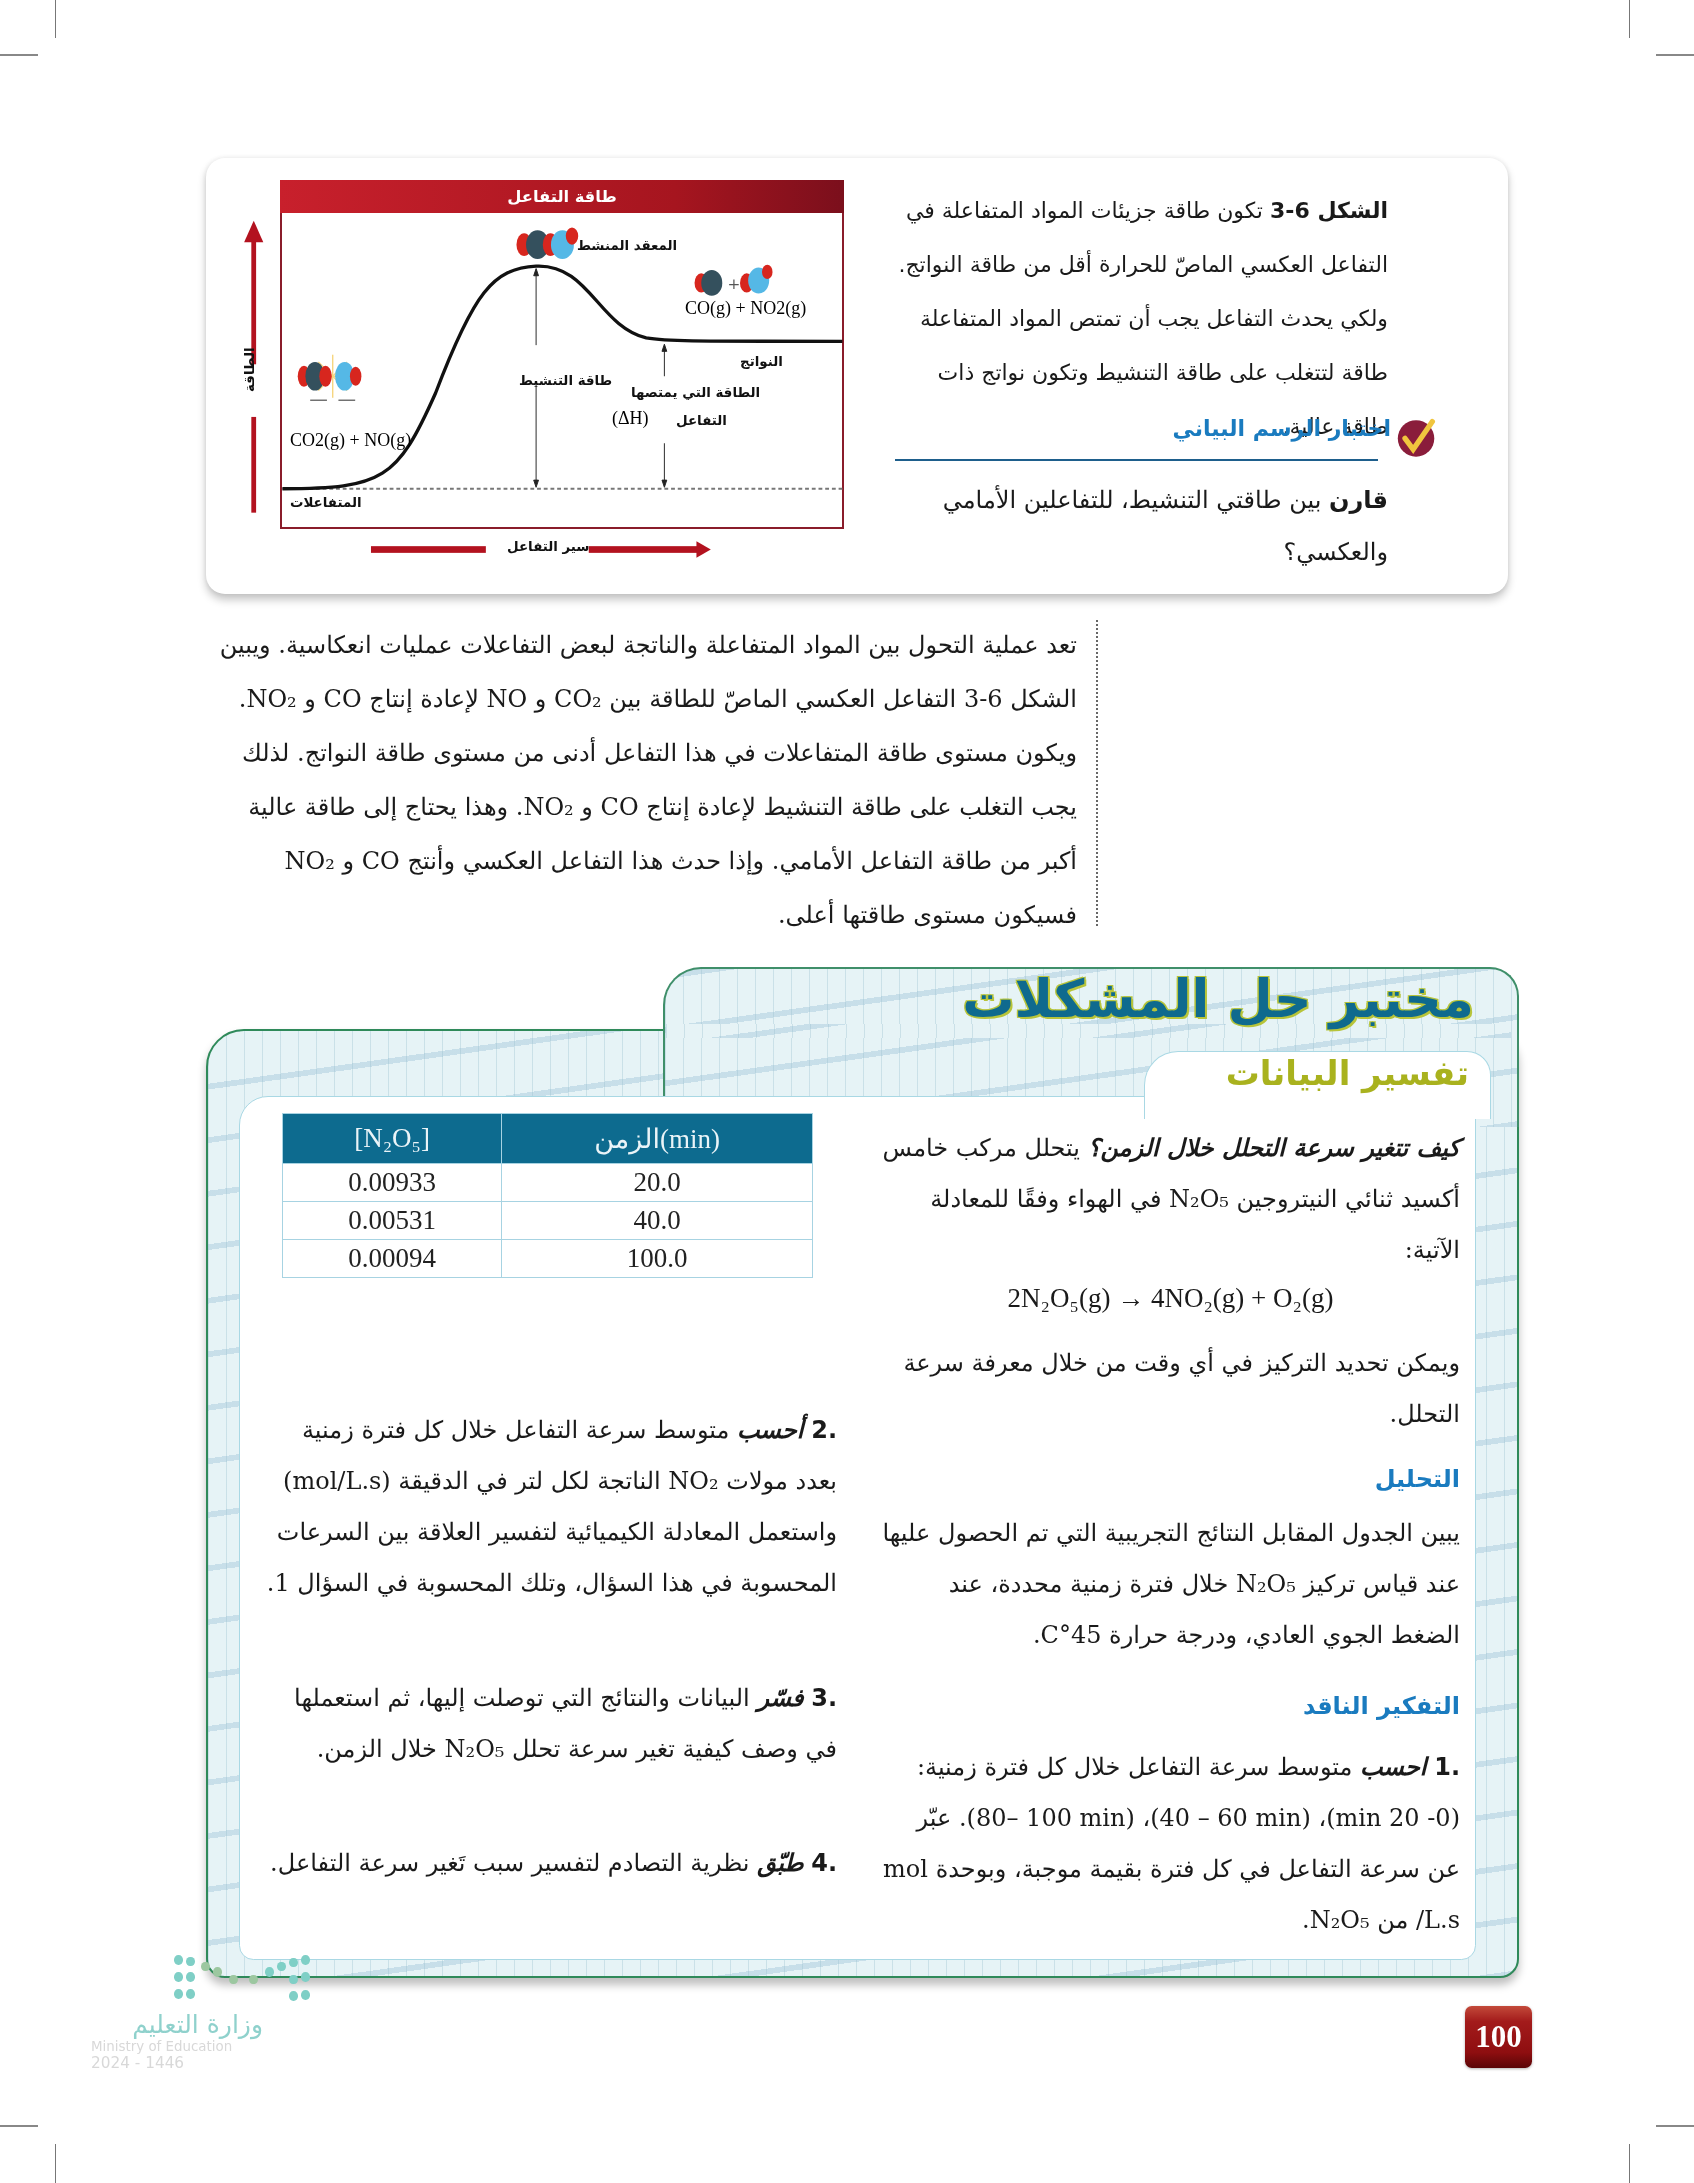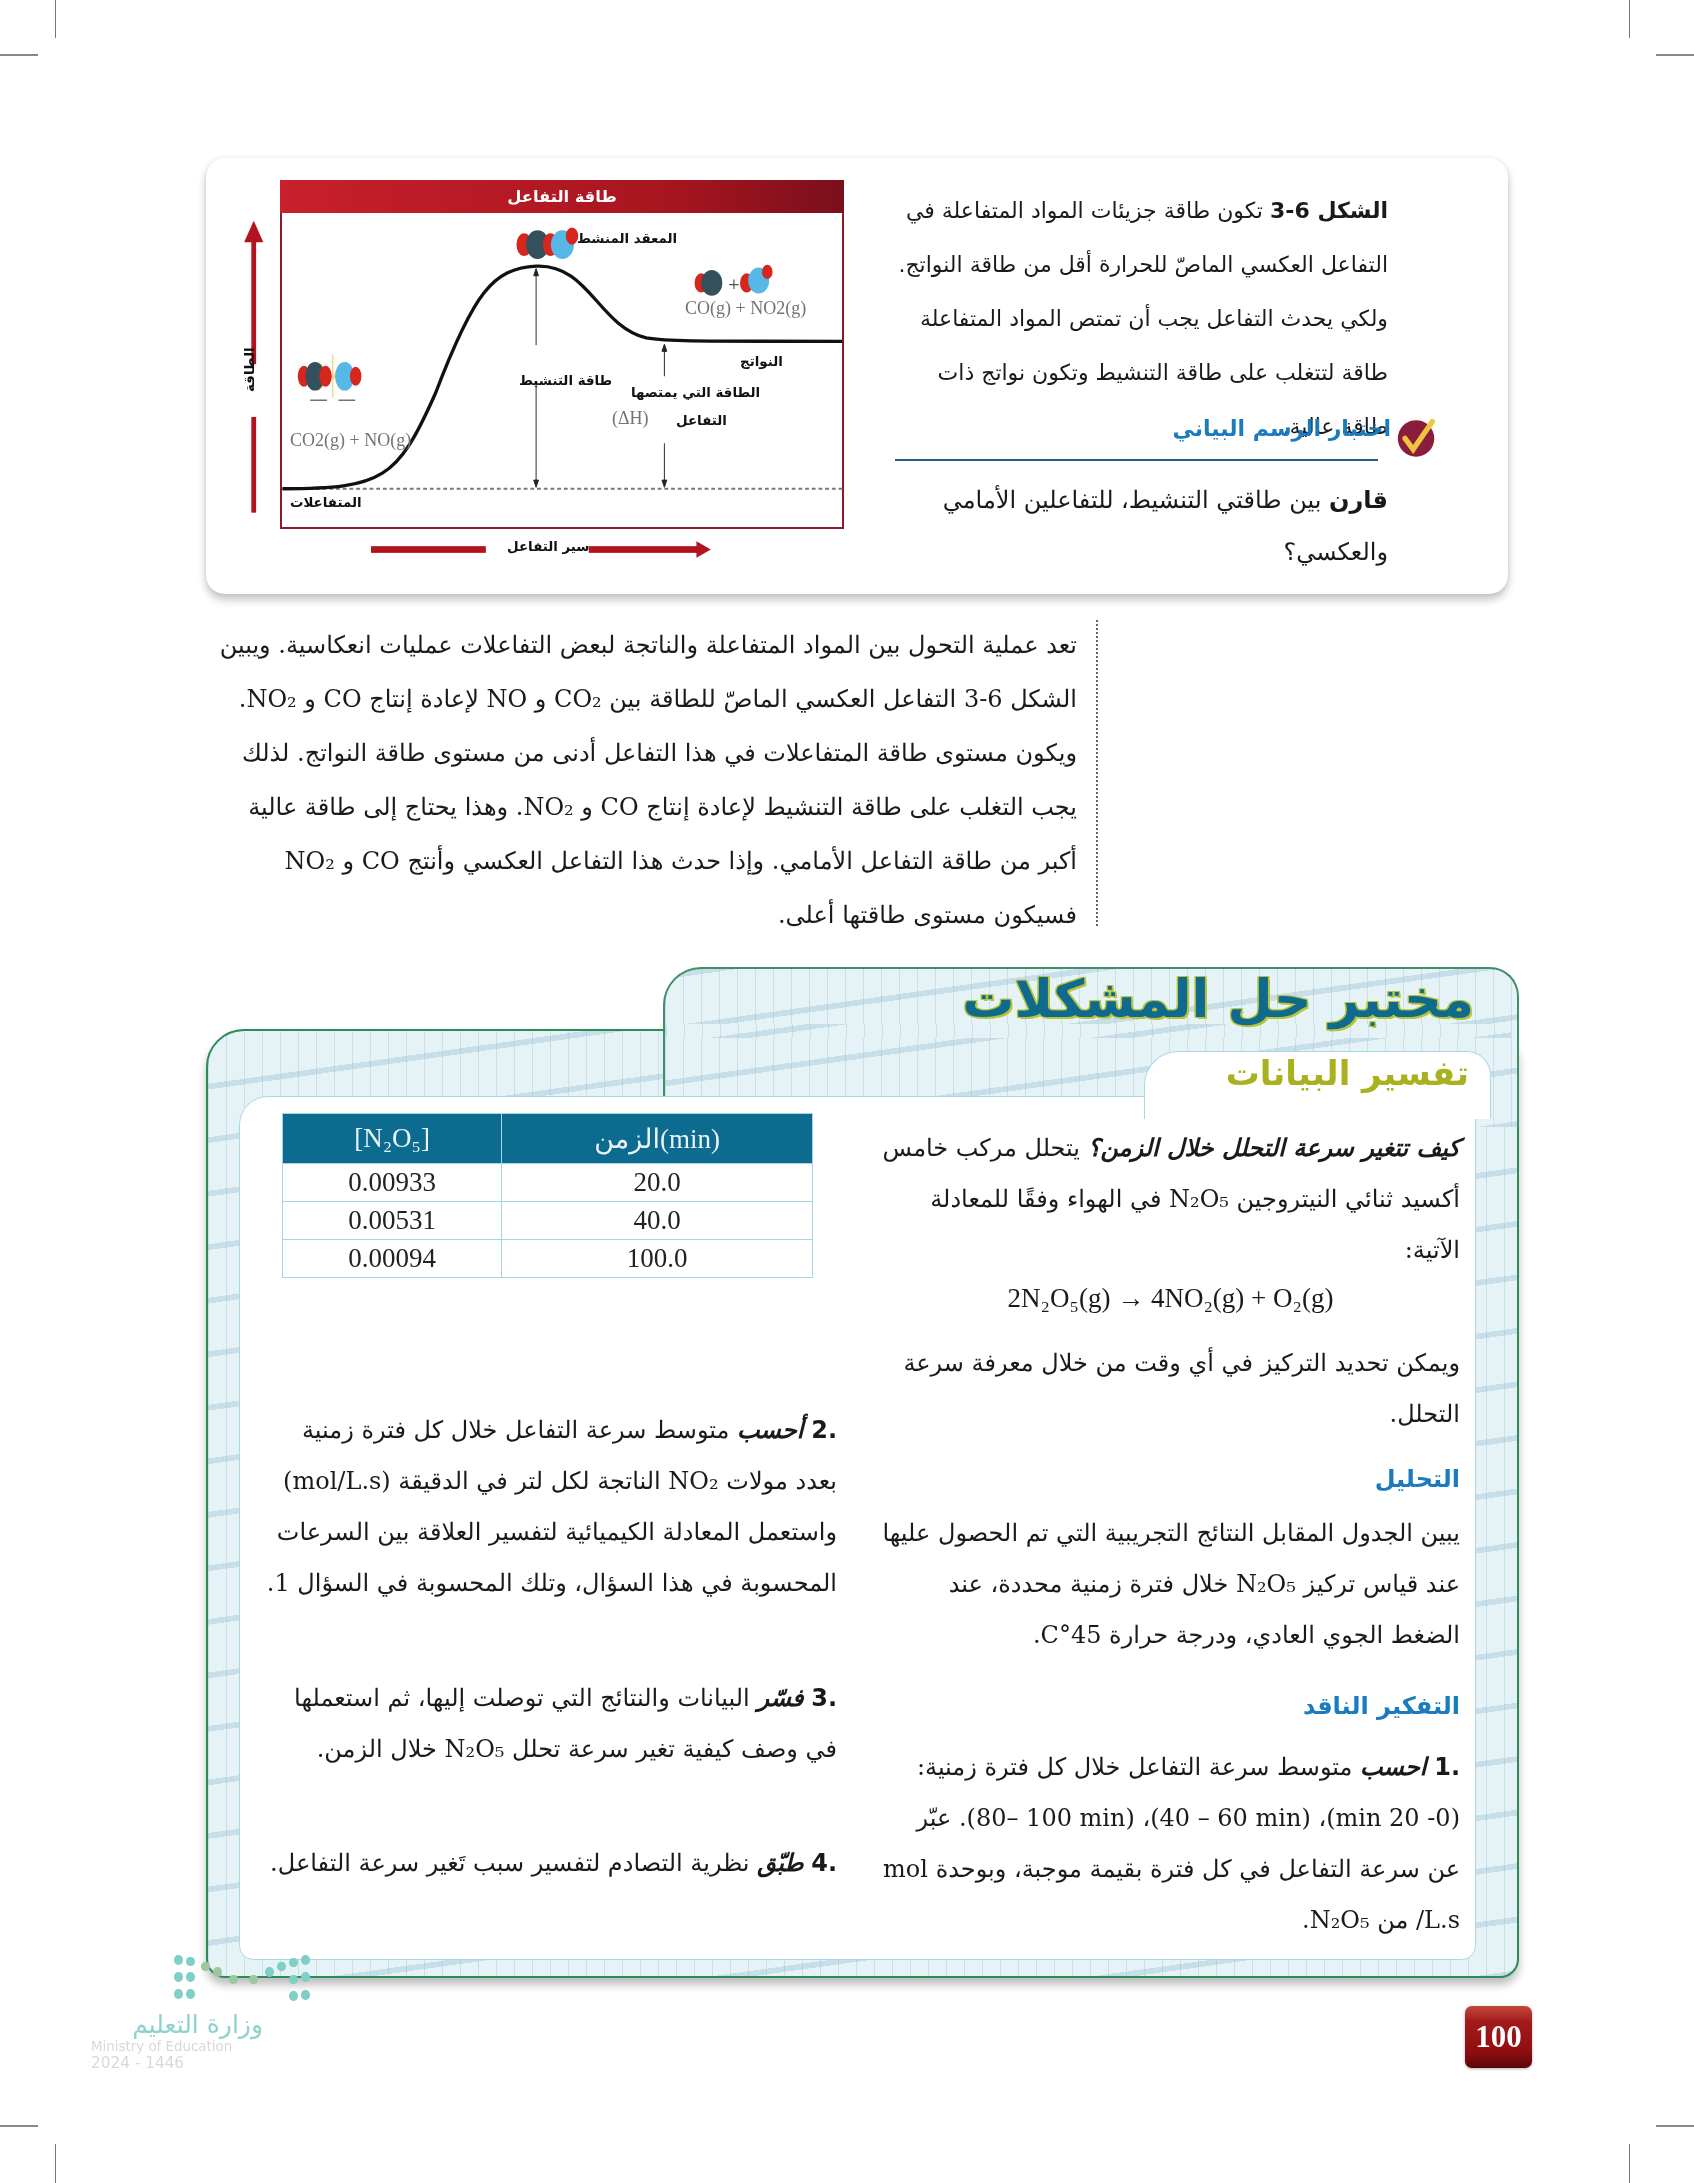--- a/index.html
+++ b/index.html
@@ -23,21 +23,21 @@
     left:280px; top:180px; width:564px; height:349px;
     border:2.4px solid #8a1c2a; background:#fff; box-sizing:border-box;
   }
   #diagram-title-bar {
     left:280px; top:180px; width:564px; height:33px;
     background:linear-gradient(90deg,#c8202c,#a6151f 70%,#7b0f1c);
     color:#fff; font-family:"DejaVu Sans", sans-serif; font-weight:bold;
     font-size:16.3px; text-align:center; line-height:33px;
   }
   .diag-label { font-family:"DejaVu Sans", sans-serif; font-weight:bold; font-size:13.4px; color:#111; white-space:nowrap; }
-  .chem { font-family:"Liberation Serif", serif; font-size:18px; color:#737373; white-space:nowrap; }
+  .chem { font-family:"Liberation Serif", serif; font-size:18px; color:#000000; white-space:nowrap; }
 
   #caption { left:890px; top:184px; width:498px; font-family:"DejaVu Sans", sans-serif; font-size:22px; line-height:54px; }
   #caption b { font-weight:bold; }
 
   #check-header { left:895px; top:412px; width:546px; height:53px; }
   #check-title { right:50px; top:3.8px; font-family:"DejaVu Sans", sans-serif; font-weight:bold; font-size:22px; color:#1a7bbf; }
   #check-rule { left:0; top:47px; width:483px; height:2.4px; background:#1e5f8c; }
   #check-q { left:890px; top:474px; width:498px; font-family:"DejaVu Serif", serif; font-size:24px; line-height:52px; }
 
   #body-text { left:211px; top:618px; width:866px; font-family:"DejaVu Serif", serif; font-size:24px; line-height:54px; }
@@ -177,21 +177,21 @@
 
   <g>
     <rect x="305" y="700" width="240" height="14" fill="#b3121f"></rect>
     <rect x="760" y="700" width="230" height="14" fill="#b3121f"></rect>
     <polygon points="985,690 1015,707 985,724" fill="#b3121f"></polygon>
   </g>
 </svg>
 
 <div class="abs diag-label" style="left:242px;top:392px;transform:rotate(-90deg);transform-origin:left top;">الطاقة</div>
 <div class="abs diag-label" style="left:507px;top:539px;">سير التفاعل</div>
-<div class="abs diag-label" style="left:577px;top:231px;">المعقد المنشط</div>
+<div class="abs diag-label" style="left:577px;top:238px;">المعقد المنشط</div>
 <div class="abs diag-label" style="left:519px;top:373px;">طاقة التنشيط</div>
 <div class="abs diag-label" style="left:740px;top:354px;">النواتج</div>
 <div class="abs diag-label" style="left:631px;top:385px;">الطاقة التي يمتصها</div>
 <div class="abs diag-label" style="left:676px;top:413px;">التفاعل</div>
 <div class="abs chem" style="left:612px;top:408px;">(ΔH)</div>
 <div class="abs diag-label" style="left:290px;top:495px;">المتفاعلات</div>
 <div class="abs chem" style="left:290px;top:430px;">CO2(g) + NO(g)</div>
 <div class="abs chem" style="left:685px;top:298px;">CO(g) + NO2(g)</div>
 
 <div id="caption" class="abs rtl">

